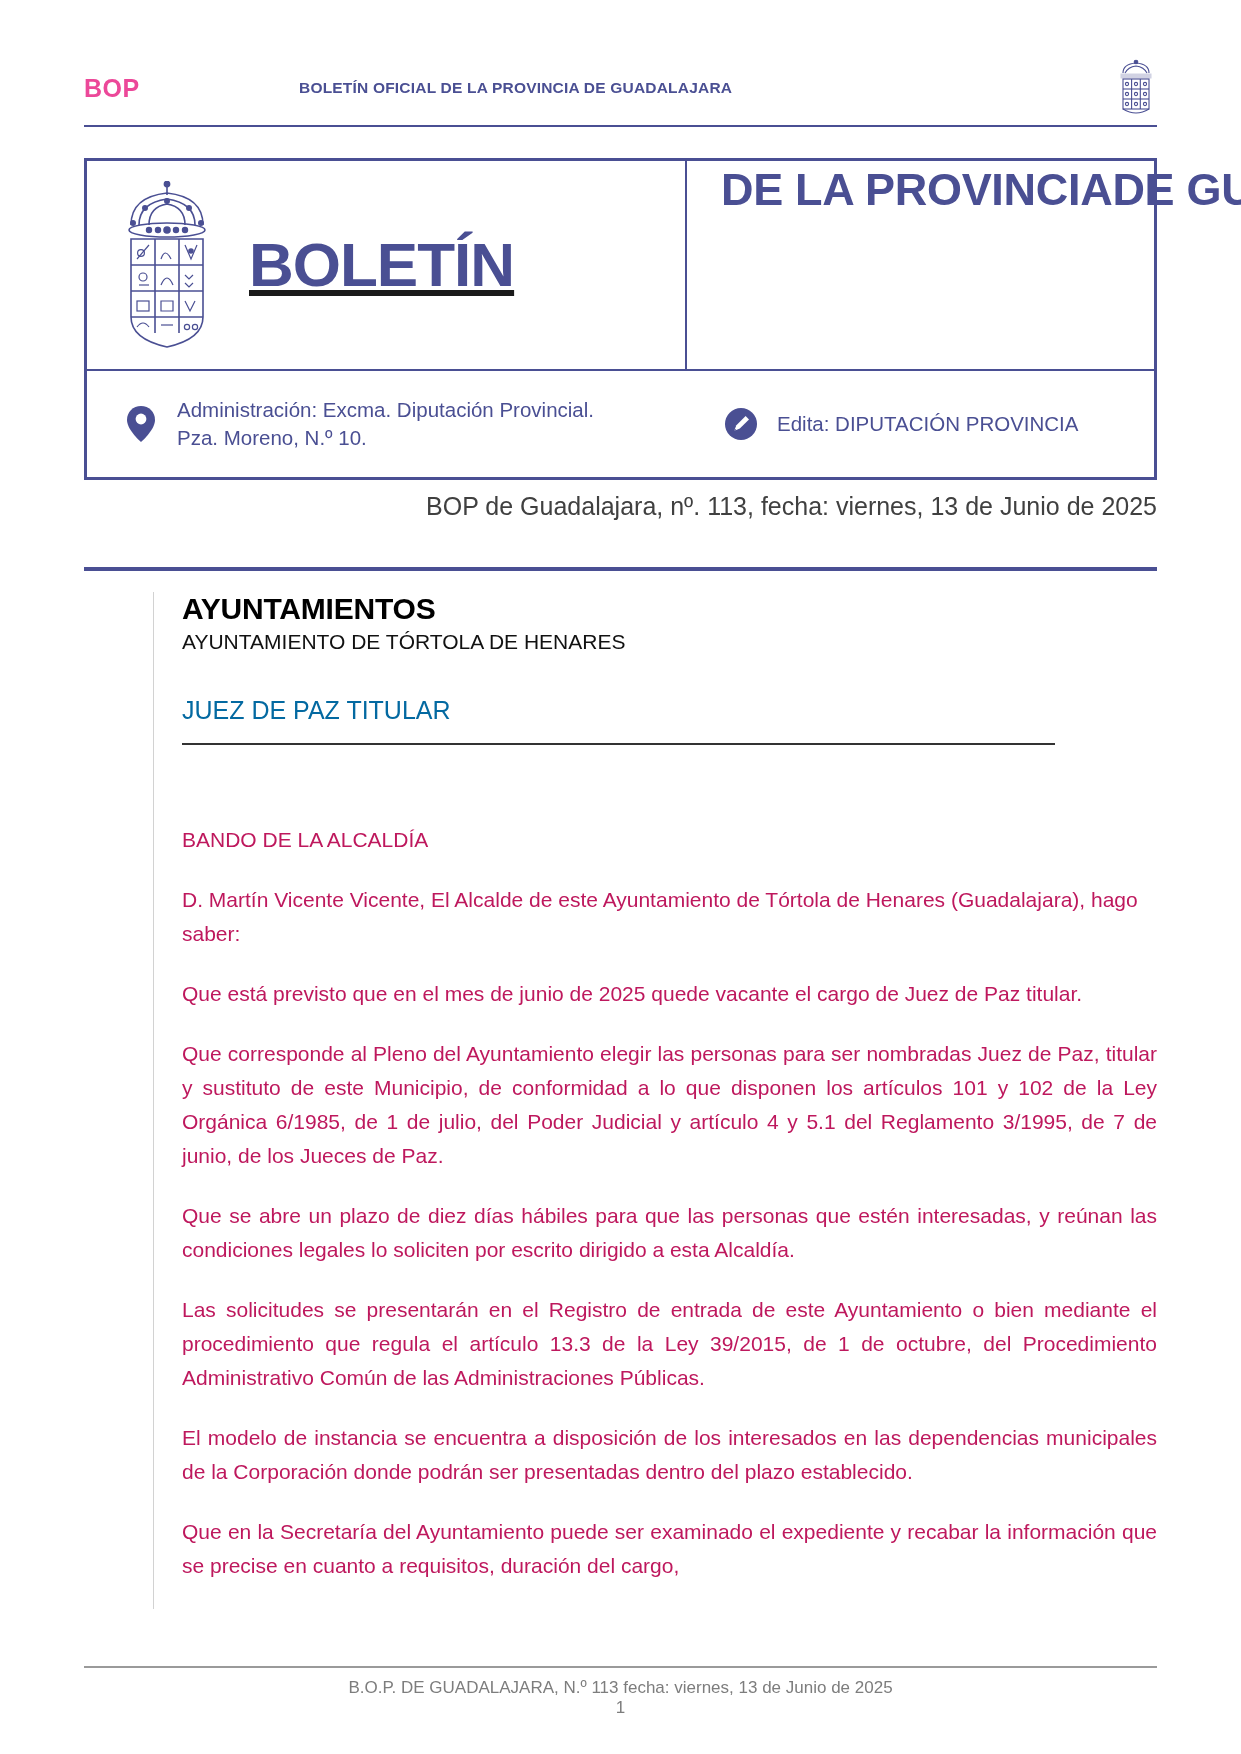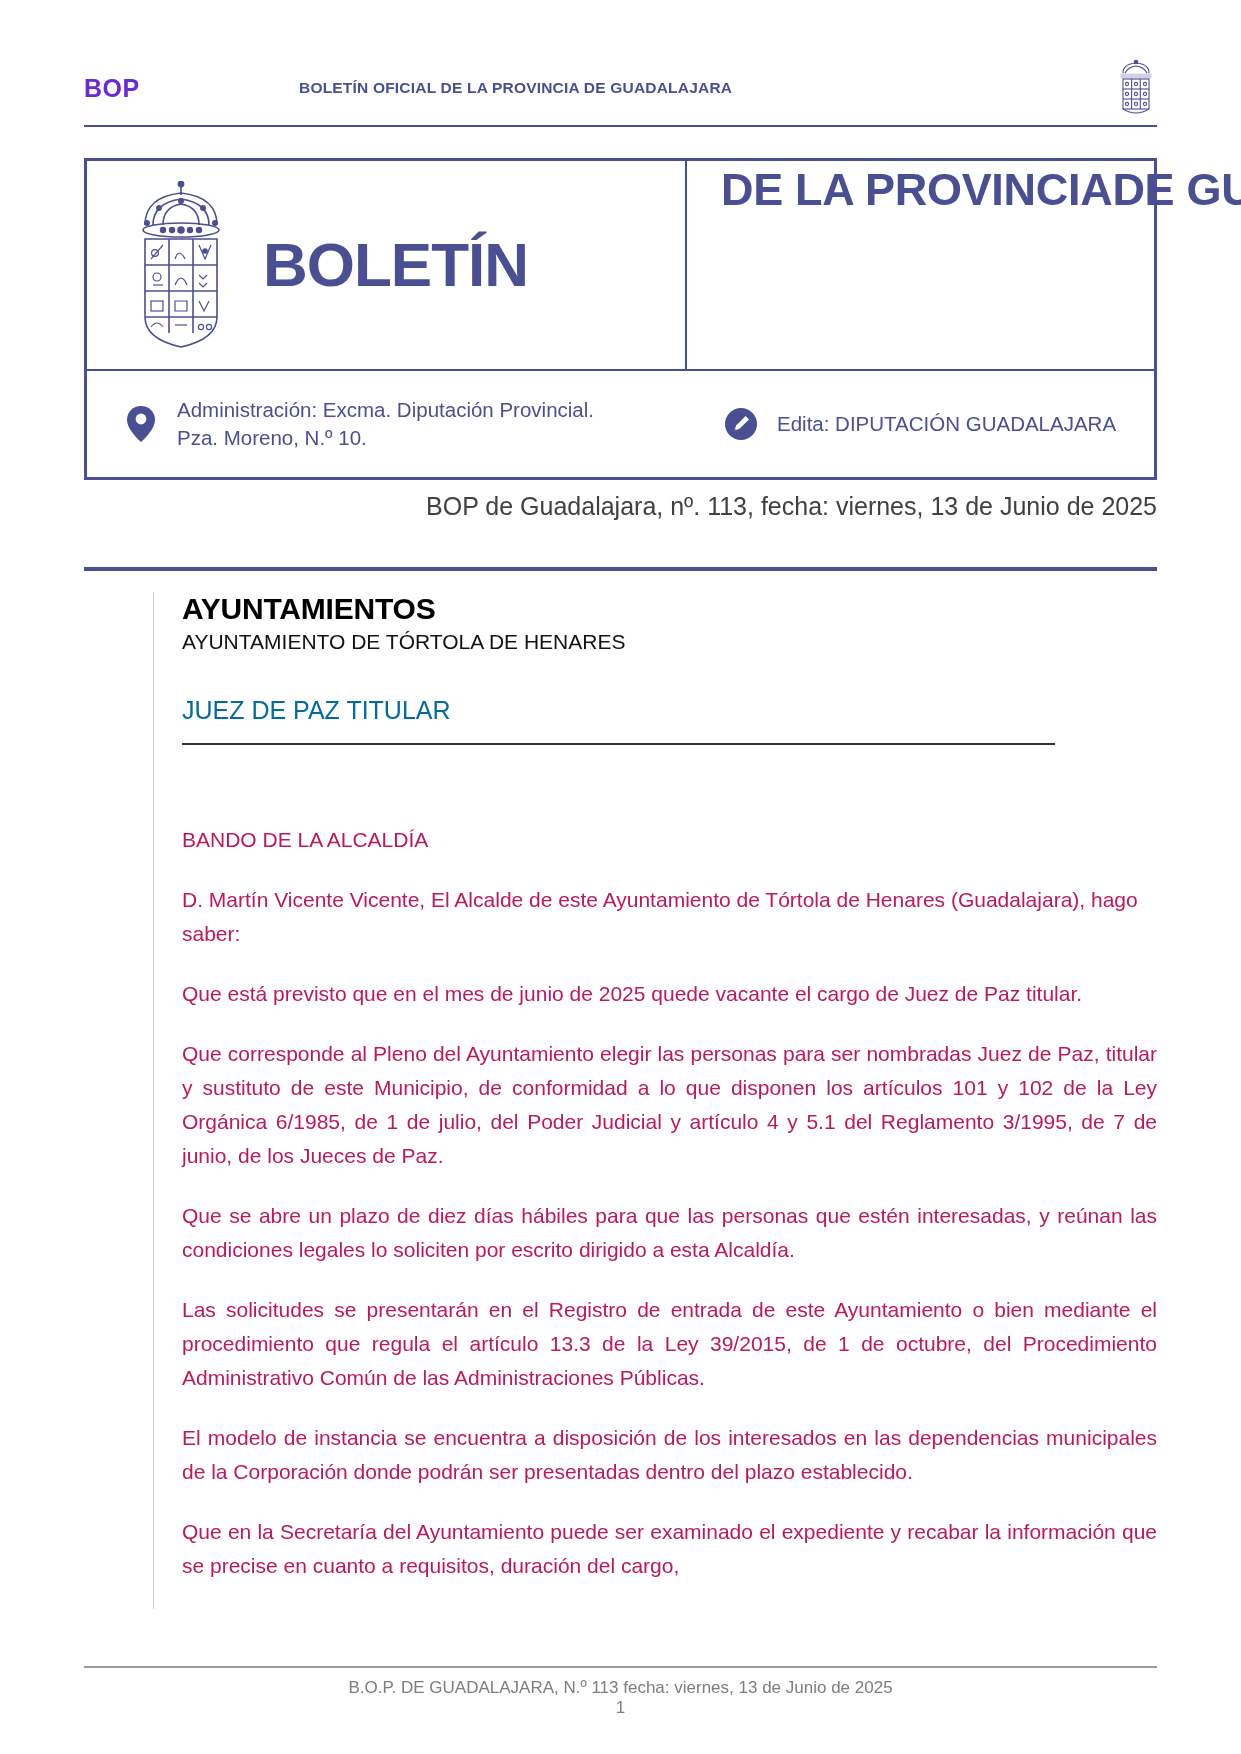--- a/index.html
+++ b/index.html
@@ -28,21 +28,21 @@
     left: 84px;
     top: 58px;
     width: 1073px;
     height: 60px;
     display: flex;
     align-items: center;
   }
   .top-header .bop-mark {
     font-size: 25px;
     font-weight: bold;
-    color: #6d28d9;
+    color: #ec4899;
     letter-spacing: 0.5px;
     width: 215px;
     flex: 0 0 215px;
   }
   .top-header .bop-title {
     font-size: 15.5px;
     font-weight: bold;
     color: #4a4f93;
     letter-spacing: 0.2px;
     flex: 1 1 auto;
@@ -77,22 +77,23 @@
   .mast-top {
     display: flex;
     flex: 1 1 auto;
     min-height: 0;
     border-bottom: 2px solid #4a4f93;
   }
   .mast-left {
     flex: 0 0 600px;
     display: flex;
     align-items: center;
-    padding-left: 34px;
+    padding-left: 20px;
     border-right: 2px solid #4a4f93;
+    text-decoration: underline;
   }
   .crest-big {
     flex: 0 0 120px;
     display: flex;
     align-items: center;
     justify-content: center;
   }
   .mast-words {
     padding-left: 22px;
     font-size: 62px;
@@ -336,21 +337,21 @@
         </div>
       </div>
       <div class="mast-info-cell second">
         <div class="info-icon">
           <svg width="36" height="36" viewBox="0 0 36 36">
             <circle cx="18" cy="18" r="16" fill="#4a4f93"></circle>
             <path d="M11 25 L13.4 19.2 L22.6 10 L26 13.4 L16.8 22.6 Z" fill="#ffffff"></path>
             <path d="M11 25 L13.4 24.2 L11.8 22.6 Z" fill="#4a4f93"></path>
           </svg>
         </div>
-        <div class="info-text">Edita: DIPUTACIÓN GUADALAJARA</div>
+        <div class="info-text">Edita: DIPUTACIÓN PROVINCIA</div>
       </div>
     </div>
   </div>
 
   <div class="bop-dateline">BOP de Guadalajara, nº. 113, fecha: viernes, 13 de Junio de 2025</div>
   <div class="dateline-rule"></div>
 
   <div class="content">
     <h1 class="sec-title">AYUNTAMIENTOS</h1>
     <div class="sec-sub">AYUNTAMIENTO DE TÓRTOLA DE HENARES</div>

